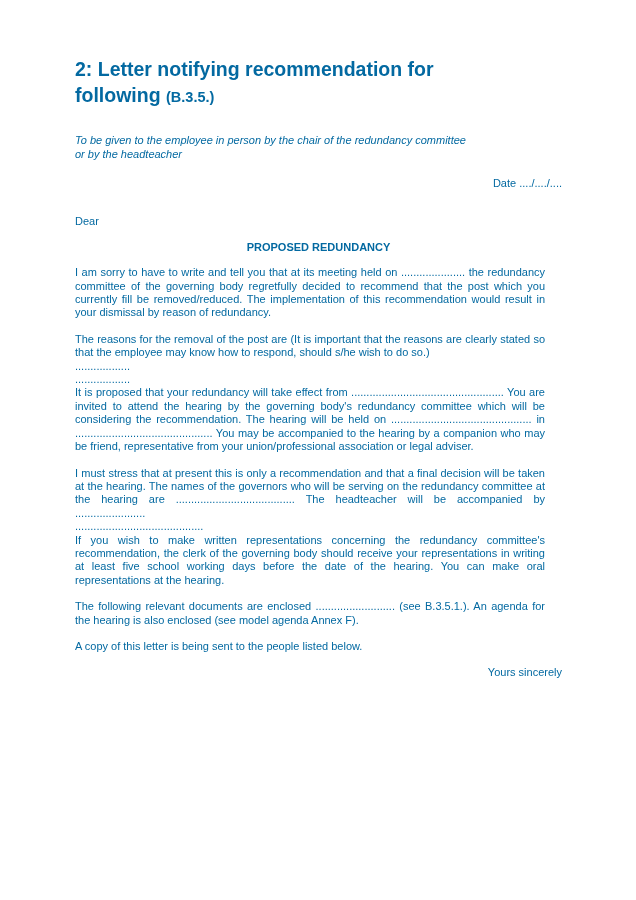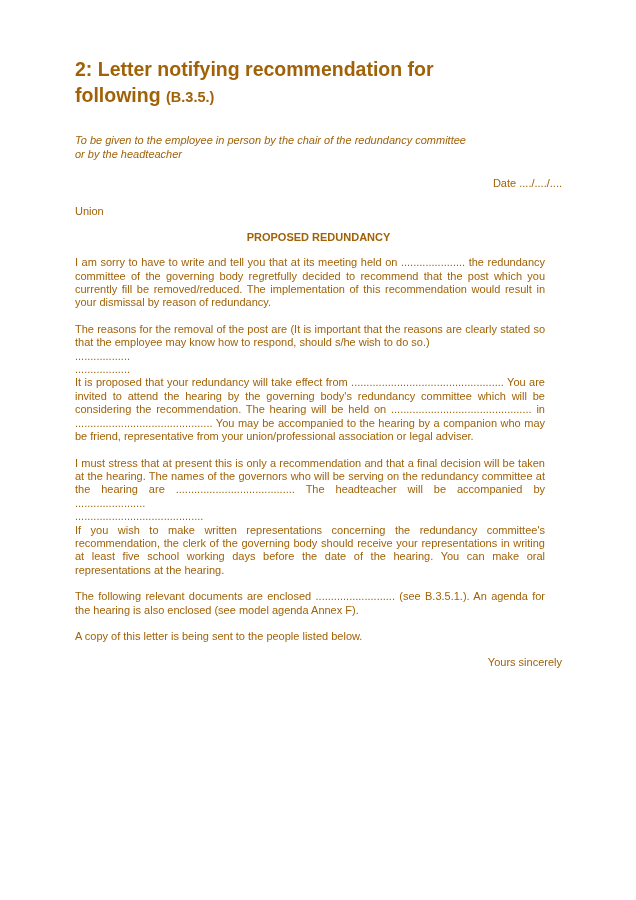--- a/index.html
+++ b/index.html
@@ -1,21 +1,21 @@
 <!DOCTYPE html>
 <html><head>
 <meta charset="utf-8">
 <style>
   * { box-sizing: border-box; }
   html, body { margin: 0; padding: 0; }
   .page {
     width: 636px;
     height: 900px;
     background: #ffffff;
-    color: #a16207;
+    color: #0369a1;
     font-family: "Liberation Sans", sans-serif;
     position: relative;
     overflow: hidden;
   }
   .content {
     position: absolute;
     left: 75px;
     top: 56px;
     width: 487px;
   }
@@ -32,21 +32,21 @@
   .instruction-note {
     font-style: italic;
     font-size: 11px;
     line-height: 13.5px;
     margin: 0 0 16px 0;
   }
   .date-line {
     text-align: right;
     font-size: 11px;
     line-height: 13.4px;
-    margin: 0 0 15px 0;
+    margin: 0 0 25px 0;
   }
   .salutation {
     font-size: 11px;
     line-height: 13.4px;
     margin: 0 0 12px 0;
   }
   .subject-line {
     text-align: center;
     font-weight: bold;
     font-size: 11px;
@@ -81,21 +81,21 @@
 
     <h1 class="doc-title"><span>2: Letter notifying recommendation for</span><br><span>following</span>
       <span class="title-ref">(B.3.5.)</span>
     </h1>
 
     <div class="instruction-note"><span>To be given to the employee in person by the chair of the redundancy committee</span><br><span>or by the headteacher</span>
     </div>
 
     <div class="date-line">Date ..../..../....</div>
 
-    <div class="salutation">Union</div>
+    <div class="salutation">Dear</div>
 
     <div class="subject-line">PROPOSED REDUNDANCY</div>
 
     <div class="para">I am sorry to have to write and tell you that at its meeting held on ..................... the redundancy committee of the governing body regretfully decided to recommend that the post which you currently fill be removed/reduced. The implementation of this recommendation would result in your dismissal by reason of redundancy.</div>
 
     <div class="para">
       <div class="seg">The reasons for the removal of the post are (It is important that the reasons are clearly stated so that the employee may know how to respond, should s/he wish to do so.)</div>
       <div class="seg">..................</div>
       <div class="seg">..................</div>
       <div class="seg">It is proposed that your redundancy will take effect from .................................................. You are invited to attend the hearing by the governing body's redundancy committee which will be considering the recommendation. The hearing will be held on .............................................. in ............................................. You may be accompanied to the hearing by a companion who may be friend, representative from your union/professional association or legal adviser.</div>

